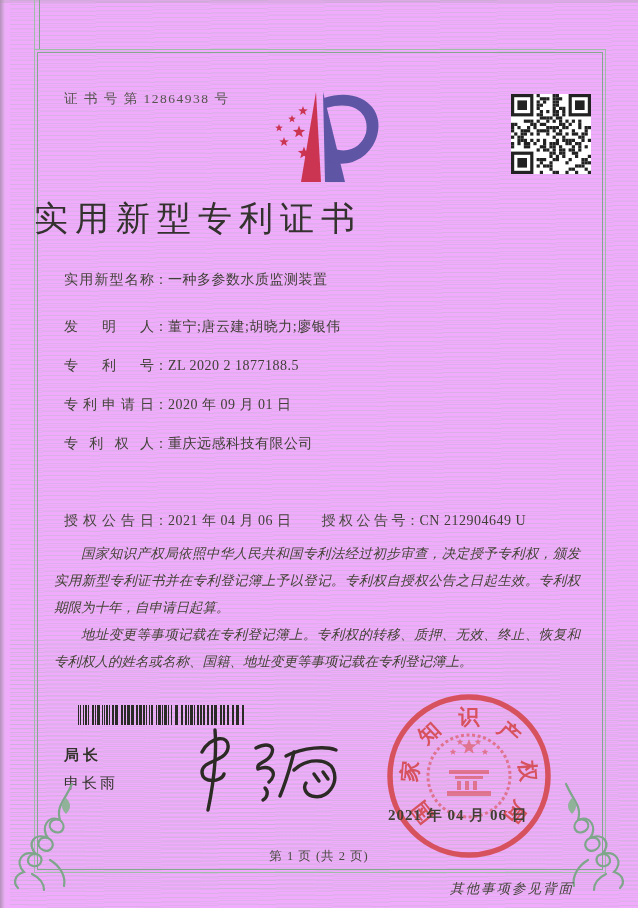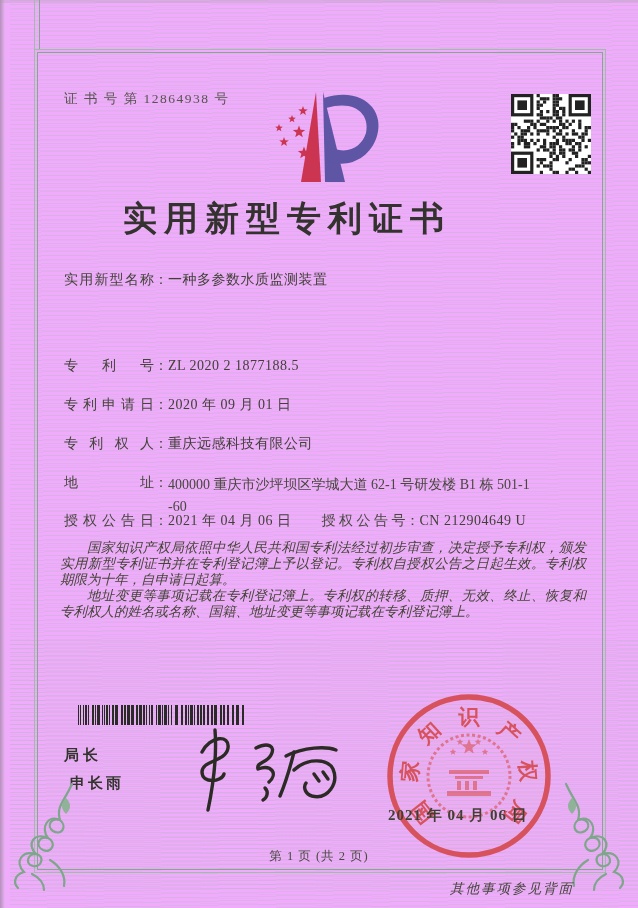--- a/index.html
+++ b/index.html
@@ -23,38 +23,38 @@
   .waves-strong{position:absolute;left:10px;top:640px;width:628px;height:250px;pointer-events:none;
     background:repeating-linear-gradient(180deg, rgba(140,186,152,.14) 0 1px, transparent 1px 4px);}
   
   .frame{position:absolute;left:34px;top:49px;width:570px;height:822px;
     border:1px solid #9dbda6;}
   .frame-inner{position:absolute;left:2px;top:2px;right:2px;bottom:2px;border:1px solid #84a88e;}
   .frame-tail{position:absolute;left:34px;top:0;width:4px;height:49px;
     border-left:1px solid #9dbda6;border-right:1px solid #84a88e;}
   .abs{position:absolute;}
   .cert-no{left:64px;top:90px;font-size:13.5px;letter-spacing:1.5px;color:#55544e;}
-  .title{left:34px;top:196px;width:506px;text-align:center;
-    font-size:34px;font-weight:bold;letter-spacing:7px;color:#33322e;}
+  .title{left:34px;top:196px;width:506px;text-align:left;
+    font-size:34px;font-weight:normal;letter-spacing:7px;color:#33322e;}
   
   .frow{left:64px;font-size:14px;color:#48473f;white-space:nowrap;}
   .flabel{display:inline-block;width:90px;text-align:justify;text-align-last:justify;
     vertical-align:top;color:#45443c;}
   .fcolon{display:inline-block;width:14px;}
   .fvalue{display:inline-block;letter-spacing:.5px;color:#413f38;}
   .addr-wrap{display:inline-block;vertical-align:top;width:400px;white-space:normal;line-height:22px;}
   .grant-group2{display:inline-block;margin-left:30px;}
   .flabel-sm{display:inline-block;width:84px;text-align:justify;text-align-last:justify;}
   
-  .paras{left:60px;top:540px;width:526px;font-size:13.5px;line-height:16px;
+  .paras{left:54px;top:540px;width:526px;font-size:13.5px;line-height:27px;
     font-style:italic;color:#454438;text-align:justify;}
   .paras p{margin:0;text-indent:2em;}
   
   .sig-title{left:64px;top:746px;font-size:15px;font-weight:600;letter-spacing:4px;color:#34332e;}
-  .sig-name{left:64px;top:774px;font-size:15px;font-weight:700;letter-spacing:3px;color:#34332e;margin-left:6px;}
+  .sig-name{left:64px;top:774px;font-size:15px;font-weight:400;letter-spacing:3px;color:#34332e;}
   .page-info{left:34px;top:848px;width:570px;text-align:center;font-size:12.5px;
     letter-spacing:1px;color:#4a4942;}
   .footer-note{left:34px;top:880px;width:540px;text-align:right;font-size:13.5px;
     font-style:italic;letter-spacing:2px;color:#45443c;}
   .seal-date{left:388px;top:806px;font-size:15px;letter-spacing:1px;color:#413f33;
     font-weight:600;z-index:6;}
   svg{display:block;}
 </style>
 </head>
 <body>
@@ -289,31 +289,31 @@
         <rect x="64.00" y="76.80" width="3.20" height="3.20"></rect>
         <rect x="76.80" y="76.80" width="3.20" height="3.20"></rect>
       </g>
   </svg>
 
   <div class="abs title">实用新型专利证书</div>
 
   <div class="abs frow" style="top:271px;">
     <span class="flabel">实用新型名称</span><span class="fcolon">：</span><span class="fvalue">一种多参数水质监测装置</span>
   </div>
+  <div class="abs frow" style="top:318px;">
+    <span class="flabel">发明人</span><span class="fcolon">：</span><span class="fvalue">董宁;唐云建;胡晓力;廖银伟</span>
+  </div>
   <div class="abs frow" style="top:357px;">
     <span class="flabel">专利号</span><span class="fcolon">：</span><span class="fvalue">ZL 2020 2 1877188.5</span>
   </div>
   <div class="abs frow" style="top:396px;">
     <span class="flabel">专利申请日</span><span class="fcolon">：</span><span class="fvalue">2020 年 09 月 01 日</span>
   </div>
   <div class="abs frow" style="top:435px;">
     <span class="flabel">专利权人</span><span class="fcolon">：</span><span class="fvalue">重庆远感科技有限公司</span>
-  </div>
-  <div class="abs frow" style="top:474px;">
-    <span class="flabel">地址</span><span class="fcolon">：</span><span class="addr-wrap"><span>400000 重庆市沙坪坝区学城大道 62-1 号研发楼 B1 栋 501-1</span><br><span>-60</span></span>
   </div>
   <div class="abs frow" style="top:512px;">
     <span class="flabel">授权公告日</span><span class="fcolon">：</span><span class="fvalue">2021 年 04 月 06 日</span><span class="grant-group2"><span class="flabel-sm">授权公告号</span><span class="fcolon">：</span><span class="fvalue">CN 212904649 U</span></span>
   </div>
 
   <div class="abs paras">
     <p>国家知识产权局依照中华人民共和国专利法经过初步审查，决定授予专利权，颁发实用新型专利证书并在专利登记簿上予以登记。专利权自授权公告之日起生效。专利权期限为十年，自申请日起算。</p>
     <p>地址变更等事项记载在专利登记簿上。专利权的转移、质押、无效、终止、恢复和专利权人的姓名或名称、国籍、地址变更等事项记载在专利登记簿上。</p>
   </div>
 

